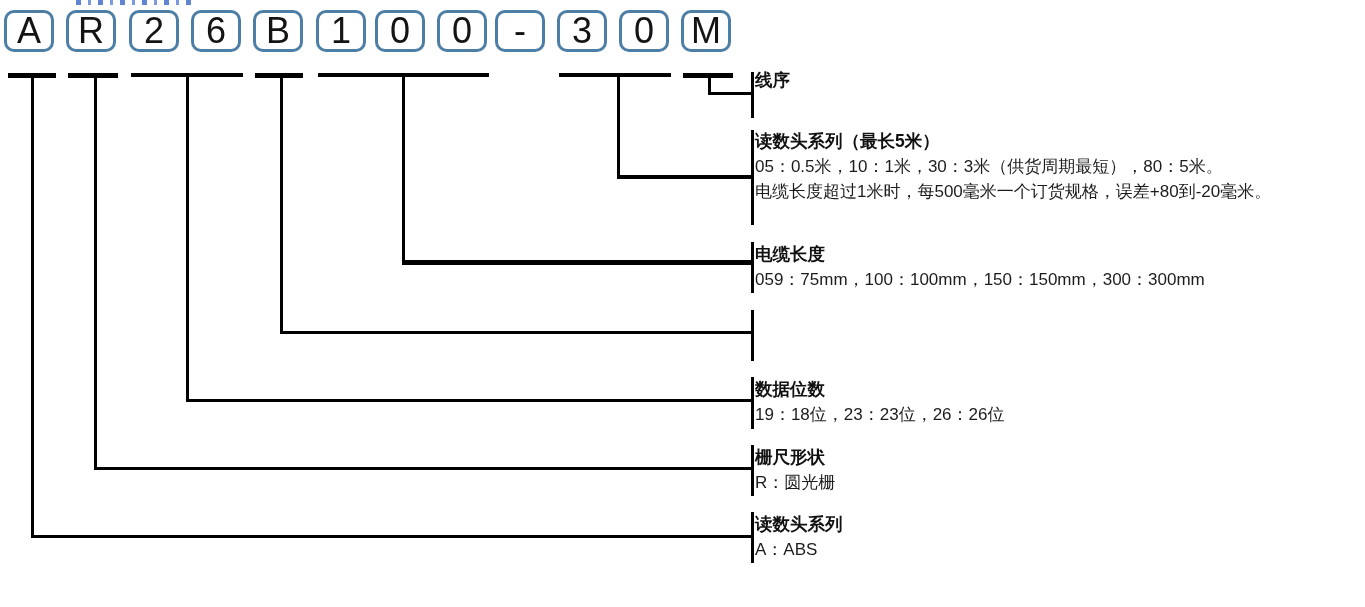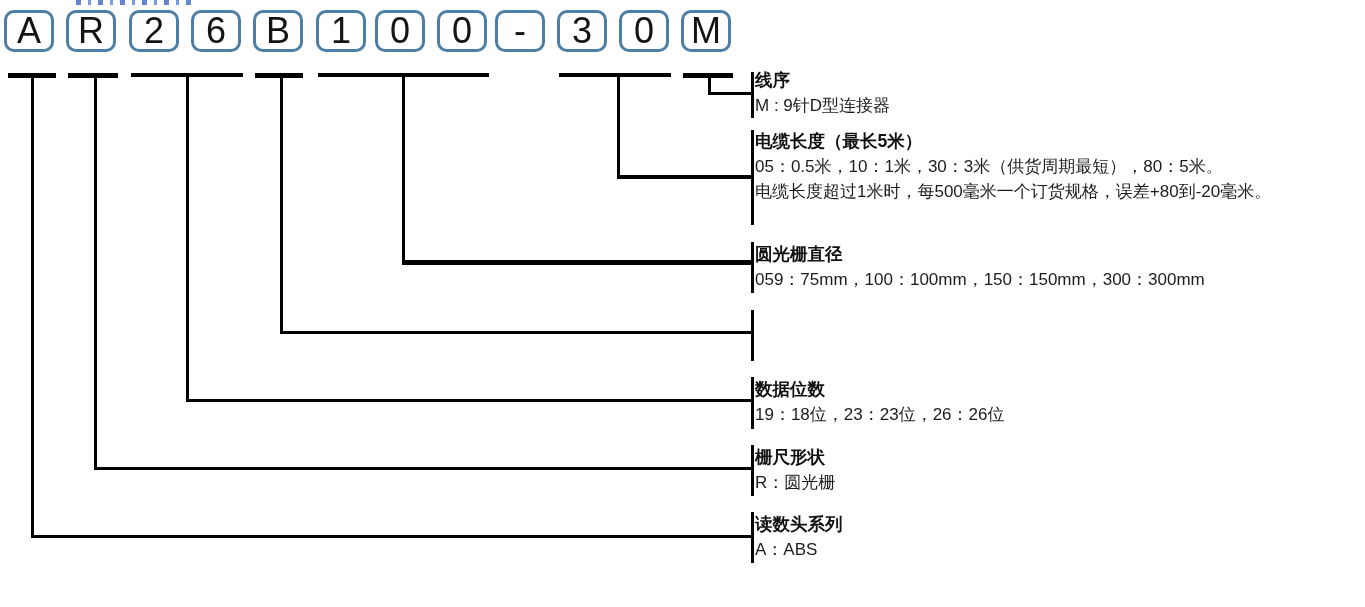--- a/index.html
+++ b/index.html
@@ -76,31 +76,30 @@
   <div class="sec-border" style="top:72px; height:46px"></div>
   <div class="sec-border" style="top:130px;height:95px"></div>
   <div class="sec-border" style="top:242px;height:51px"></div>
   <div class="sec-border" style="top:310px;height:51px"></div>
   <div class="sec-border" style="top:377px;height:52px"></div>
   <div class="sec-border" style="top:445px;height:51px"></div>
   <div class="sec-border" style="top:512px;height:51px"></div>
 
   <div class="sec" style="top:68px">
     <div class="sec-title">线序</div>
-    <div class="sec-line">M : 9针D型连接器</div>
   </div>
 
   <div class="sec" style="top:129px">
-    <div class="sec-title">电缆长度（最长5米）</div>
+    <div class="sec-title">读数头系列（最长5米）</div>
     <div class="sec-line">05：0.5米，10：1米，30：3米（供货周期最短），80：5米。</div>
     <div class="sec-line">电缆长度超过1米时，每500毫米一个订货规格，误差+80到-20毫米。</div>
   </div>
 
   <div class="sec" style="top:242px">
-    <div class="sec-title">圆光栅直径</div>
+    <div class="sec-title">电缆长度</div>
     <div class="sec-line">059：75mm，100：100mm，150：150mm，300：300mm</div>
   </div>
 
 
   <div class="sec" style="top:377px">
     <div class="sec-title">数据位数</div>
     <div class="sec-line">19：18位，23：23位，26：26位</div>
   </div>
 
   <div class="sec" style="top:512px">

